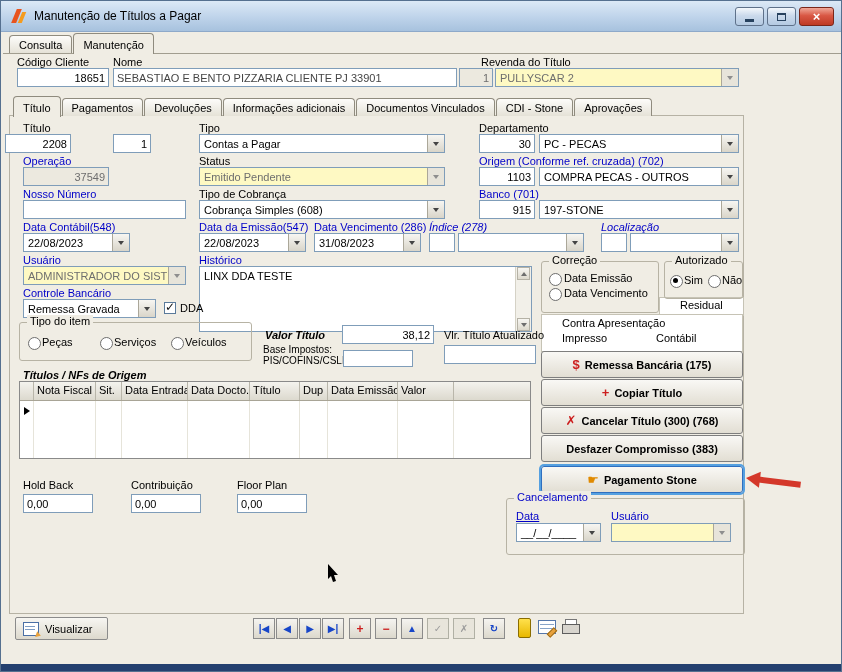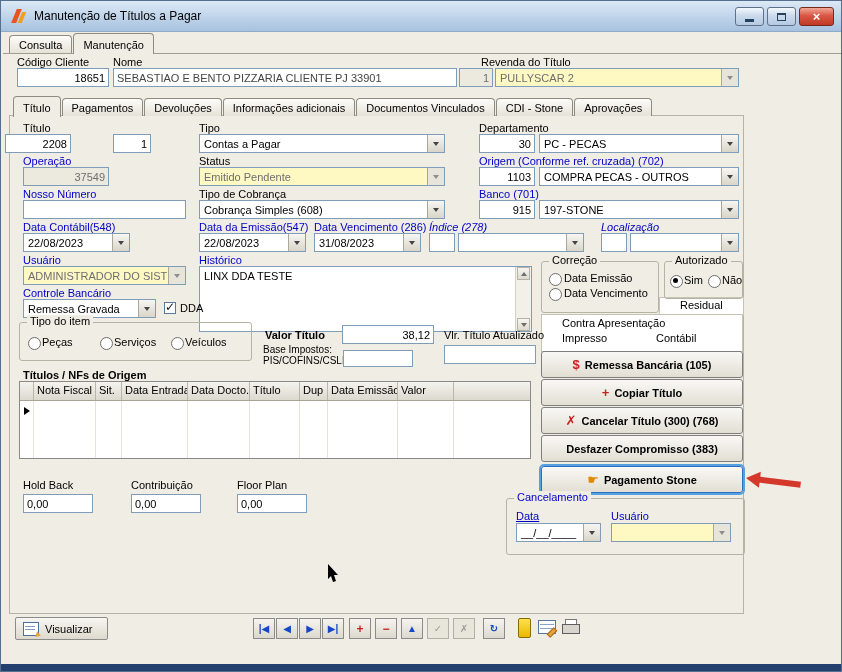--- a/index.html
+++ b/index.html
@@ -25,21 +25,21 @@
   .tabstrip{position:absolute;display:flex;align-items:flex-end;z-index:3;}
   .tab{padding:3px 9px 2px;border:1px solid #8F8B7E;border-bottom:none;border-radius:4px 4px 0 0;
     background:linear-gradient(#FDFCFA,#E5E2D7);margin-right:1px;white-space:nowrap;height:18px;box-sizing:border-box;}
   .tab.active{background:#F0EDE4;height:21px;padding-top:5px;margin-bottom:-1px;position:relative;z-index:4;}
   .stripline{position:absolute;background:#A19D8F;height:1px;z-index:1;}
   .panelbox{position:absolute;border:1px solid #B6B2A4;z-index:0;}
 
   
   .lbl{position:absolute;white-space:nowrap;z-index:2;}
   .blue{color:#0000C8;}
-  .bold{font-weight:bold;}
+  .bold{font-weight:bold;font-style:italic;}
   .it{font-style:italic;}
   .small{font-size:10px;}
   .inp{position:absolute;background:#fff;border:1px solid #7F9DB9;height:19px;box-sizing:border-box;
     padding:3px 3px 0;white-space:nowrap;overflow:hidden;z-index:2;}
   .inp.r{text-align:right;}
   .inp.dis{background:#ECE9DF;color:#6E6E6E;}
   .combo{position:absolute;background:#fff;border:1px solid #7F9DB9;height:19px;box-sizing:border-box;
     padding:3px 18px 0 4px;white-space:nowrap;overflow:hidden;z-index:2;}
   .combo .cbtn{position:absolute;top:0;right:0;width:16px;height:17px;border-left:1px solid #ABA799;
     background:linear-gradient(#F7F6F2,#D9D5C9);display:flex;align-items:center;justify-content:center;}
@@ -299,21 +299,21 @@
       <div class="gc" style="width:28px;"></div>
         <div class="gc" style="width:70px;"></div>
         <div class="gc" style="width:56px;"></div>
       <div class="gc" style="flex:1;border-right:none;"></div>
     </div>
     <div class="gmarker"></div>
   </div>
 
   <div class="abtn" style="top:350px;">
     <span class="aicon icon-red">$</span>
-    <span>Remessa Bancária (105)</span>
+    <span>Remessa Bancária (175)</span>
   </div>
   <div class="abtn" style="top:378px;">
     <span class="aicon icon-red">+</span>
     <span>Copiar Título</span>
   </div>
   <div class="abtn" style="top:406px;">
     <span class="aicon icon-red">✗</span>
     <span>Cancelar Título (300) (768)</span>
   </div>
   <div class="abtn" style="top:434px;">

